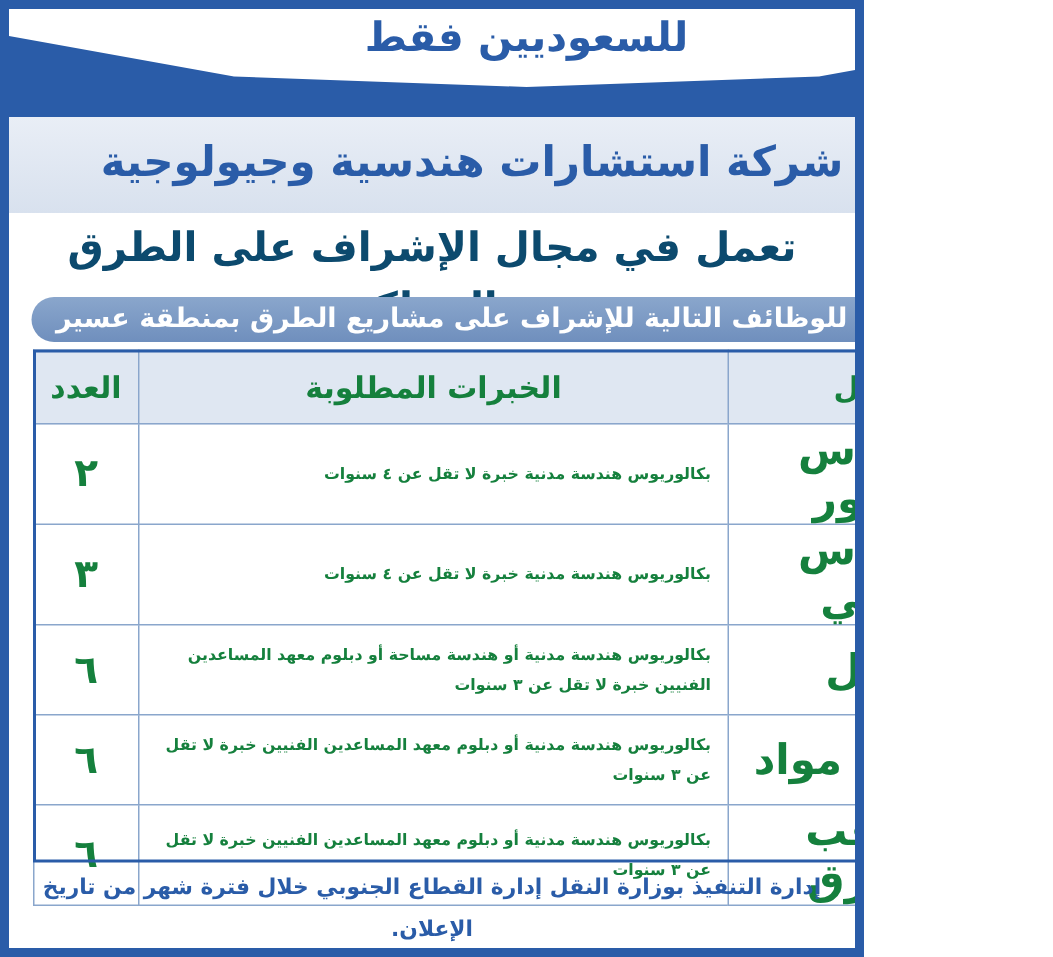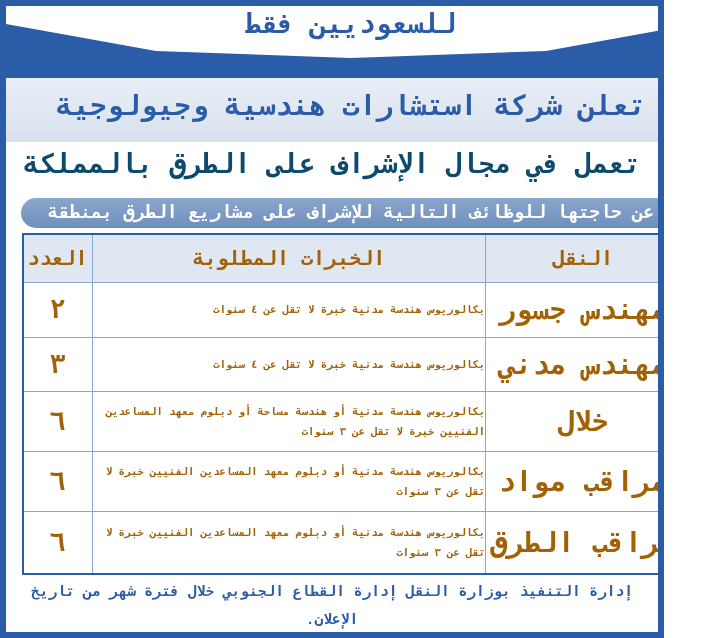--- a/index.html
+++ b/index.html
@@ -1,26 +1,26 @@
 <!DOCTYPE html>
 <html><head>
 <meta charset="utf-8">
 <style>
   html, body { margin:0; padding:0; }
   body { width:702px; height:638px; overflow:hidden; background:#ffffff; font-family:"DejaVu Sans", sans-serif; }
-  .frame { position:relative; width:664px; height:638px; box-sizing:border-box; border:6px solid #2a5ca8; background:#fff; overflow:hidden;font-family:Liberation Mono, monospace; }
+  .frame { position:relative; width:576px; height:638px; box-sizing:border-box; border:6px solid #2a5ca8; background:#fff; overflow:hidden; }
   .top-banner { position:absolute; left:0; top:0; width:690px; height:72px; }
   .top-banner svg { position:absolute; left:0; top:0; }
   .top-title { position:absolute; left:0; right:0; top:2px; text-align:center; direction:rtl; color:#2a5ca8; font-size:27px; font-weight:bold; line-height:36px; }
   .main-band { position:absolute; left:0; top:72px; width:690px; height:64px; background:linear-gradient(#e9eef6,#d8e1ee); }
   .main-title { position:absolute; left:0; right:0; top:6px; text-align:center; direction:rtl; color:#2a5ca8; font-size:28px; font-weight:bold; line-height:48px; }
   .sub-title { position:absolute; left:0; right:0; top:140px; text-align:center; direction:rtl; color:#0c4a6e; font-size:27px; font-weight:bold; line-height:40px; }
   .pill { position:absolute; left:15px; width:660px; top:192px; height:30px; border-radius:15px; background:linear-gradient(#8aa6cc,#6f8fbd); text-align:center; direction:rtl; color:#fff; font-size:18px; font-weight:bold; line-height:30px; }
   table.jobs { position:absolute; left:16px; top:227px; width:658px; border-collapse:collapse; direction:rtl; table-layout:fixed; }
-  table.jobs td, table.jobs th { border:1.5px solid #8aa6cc; color:#a16207; padding:0 0; }
+  table.jobs td, table.jobs th { border:1.5px solid #8aa6cc; color:#15803d; padding:0 11px; }
   table.jobs thead th { background:#dfe7f2; height:48px; font-size:20px; font-weight:bold; }
   td.spec { text-align:center; font-size:28px; font-weight:bold; }
   td.exp { text-align:right; font-size:10.5px; font-weight:bold; line-height:20px; vertical-align:middle; }
   td.count { text-align:center; font-size:26px; font-weight:bold; }
   .outer-line { position:absolute; left:16px; top:227px; width:658px; height:342px; border:2px solid #2a5ca8; box-sizing:border-box; pointer-events:none; }
   .footer { position:absolute; left:8px; right:8px; top:572px; text-align:center; direction:rtl; color:#2a5ca8; font-size:14.5px; font-weight:bold; line-height:28px; }
 </style>
 </head>
 <body>
 

